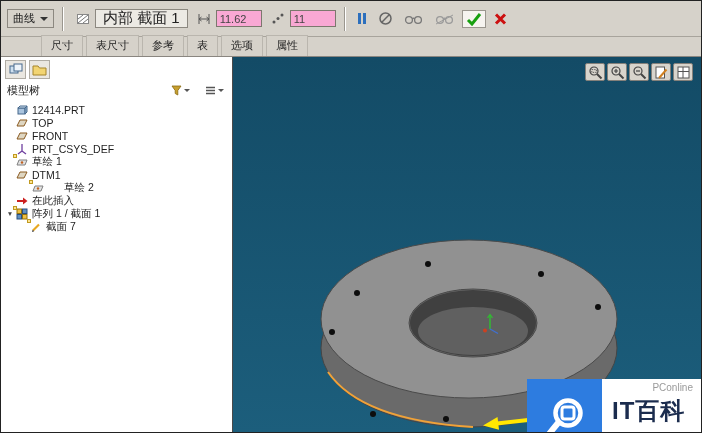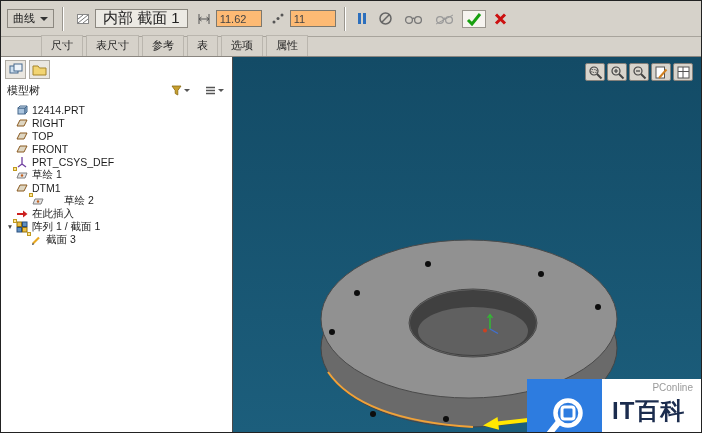--- a/index.html
+++ b/index.html
@@ -11,21 +11,21 @@
   .toolbar { height:36px; background:#d6d2ca; border-bottom:1px solid #a8a49c;
              display:flex; align-items:center; gap:4px; padding:0 6px; }
   .combo { display:flex; align-items:center; gap:5px; border:1px solid #8c8880;
            background:#d6d2ca; height:19px; padding:0 5px; font-size:11px; color:#222; cursor:default;}
   .caret { width:0; height:0; border-left:4px solid transparent; border-right:4px solid transparent;
            border-top:4px solid #333; }
   .vsep { width:1px; height:24px; background:#9a968e; box-shadow:1px 0 0 #fff; margin:0 4px; }
   .section-box { border:1px solid #8c8880; background:#eceae4; font-size:15px; color:#222;
                  height:19px; padding:0 7px; display:flex; align-items:center; }
   .tb-icon { display:inline-flex; align-items:center; margin-left:4px; }
-  .tb-input { width:46px; height:17px; border:1px solid #7c786e; background:#fdba74;
+  .tb-input { width:46px; height:17px; border:1px solid #7c786e; background:#f9a8d4;
               font-size:11px; color:#444; padding:0 3px; font-family:"Liberation Sans",sans-serif;}
   .tb-btn { background:transparent; border:none; padding:2px 3px; display:inline-flex;
             align-items:center; cursor:default; }
   .ok-btn { background:#f6f4f0; border:1px solid #9a968e; padding:1px 3px; }
 
   
   .tabstrip { height:20px; background:#d6d2ca; border-bottom:1px solid #8a8680;
               display:flex; align-items:flex-end; padding-left:40px; gap:3px; }
   .tab { font-size:11px; color:#222; padding:2px 9px 3px; background:#d6d2ca;
          border:1px solid #bab6ae; border-bottom:none; cursor:default; }
@@ -195,29 +195,20 @@
             </span>
             <span class="tlabel">12414.PRT</span>
           </div>
           <div class="trow" style="padding-left: 0px;">
             <span class="exp"></span>
             <span class="ticon">
               <svg width="12" height="12">
                 <polygon points="1,9 4,3 11,3 8,9" fill="#ded6c2" stroke="#8a5a20"></polygon>
               </svg>
             </span>
-            <span class="tlabel">RIGHT</span>
-          </div>
-          <div class="trow" style="padding-left: 0px;">
-            <span class="exp"></span>
-            <span class="ticon">
-              <svg width="12" height="12">
-                <polygon points="1,9 4,3 11,3 8,9" fill="#ded6c2" stroke="#8a5a20"></polygon>
-              </svg>
-            </span>
             <span class="tlabel">TOP</span>
           </div>
           <div class="trow" style="padding-left: 0px;">
             <span class="exp"></span>
             <span class="ticon">
               <svg width="12" height="12">
                 <polygon points="1,9 4,3 11,3 8,9" fill="#ded6c2" stroke="#8a5a20"></polygon>
               </svg>
             </span>
             <span class="tlabel">FRONT</span>
@@ -287,21 +278,21 @@
           </div>
           <div class="trow" style="padding-left: 14px;">
             <span class="exp"></span>
             <span class="ticon">
               <svg width="12" height="12">
                 <path d="M3 9.5 L9 3.5" stroke="#e8a820" stroke-width="2.2"></path>
                 <path d="M2 11 L4.2 10.3 L2.7 8.8 Z" fill="#303030"></path>
               </svg>
               <i class="flag"></i>
             </span>
-            <span class="tlabel">截面 3</span>
+            <span class="tlabel">截面 7</span>
           </div>
         </div>
     </div>
 
     <div class="viewport" id="viewport" style="background: linear-gradient(rgb(19, 75, 102), rgb(28, 94, 124));">
       <svg class="scene" width="470" height="378" viewBox="0 0 470 378">
 
         <ellipse cx="236" cy="291" rx="148" ry="79" fill="#6a6a6a" stroke="#454545" stroke-width="1"></ellipse>
 
         <path d="M 88 262 a148 79 0 1 0 296 0 a148 79 0 1 0 -296 0 M 176 266 a64 34 0 1 0 128 0 a64 34 0 1 0 -128 0" fill="#919191" fill-rule="evenodd" stroke="#4a4a4a" stroke-width="1"></path>

